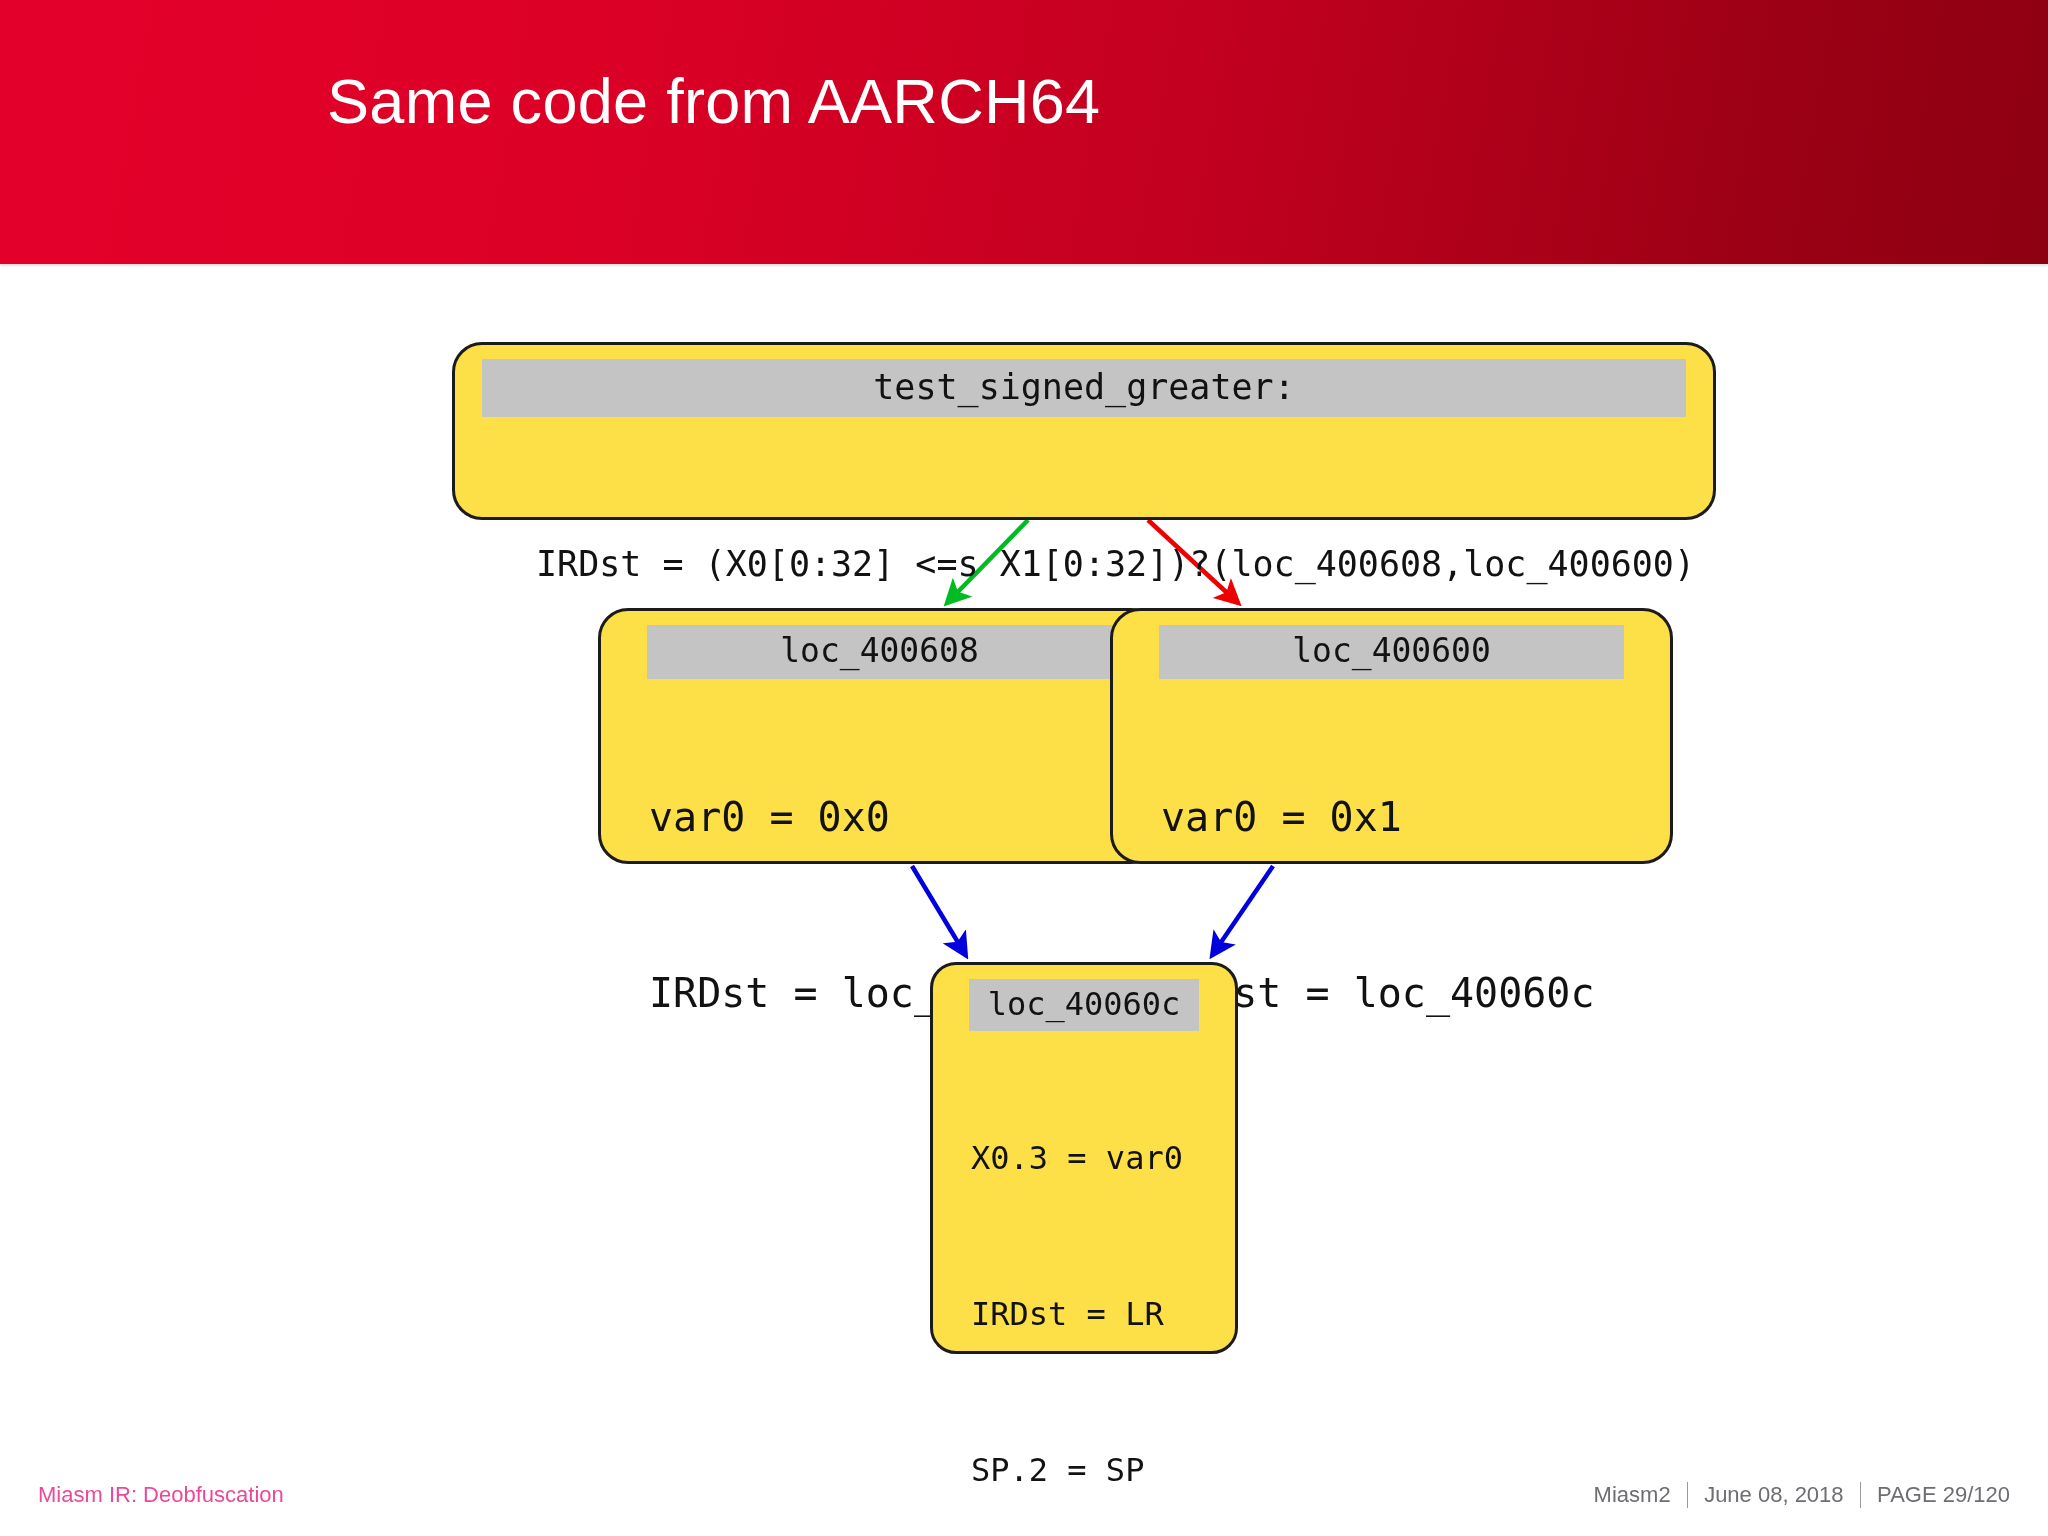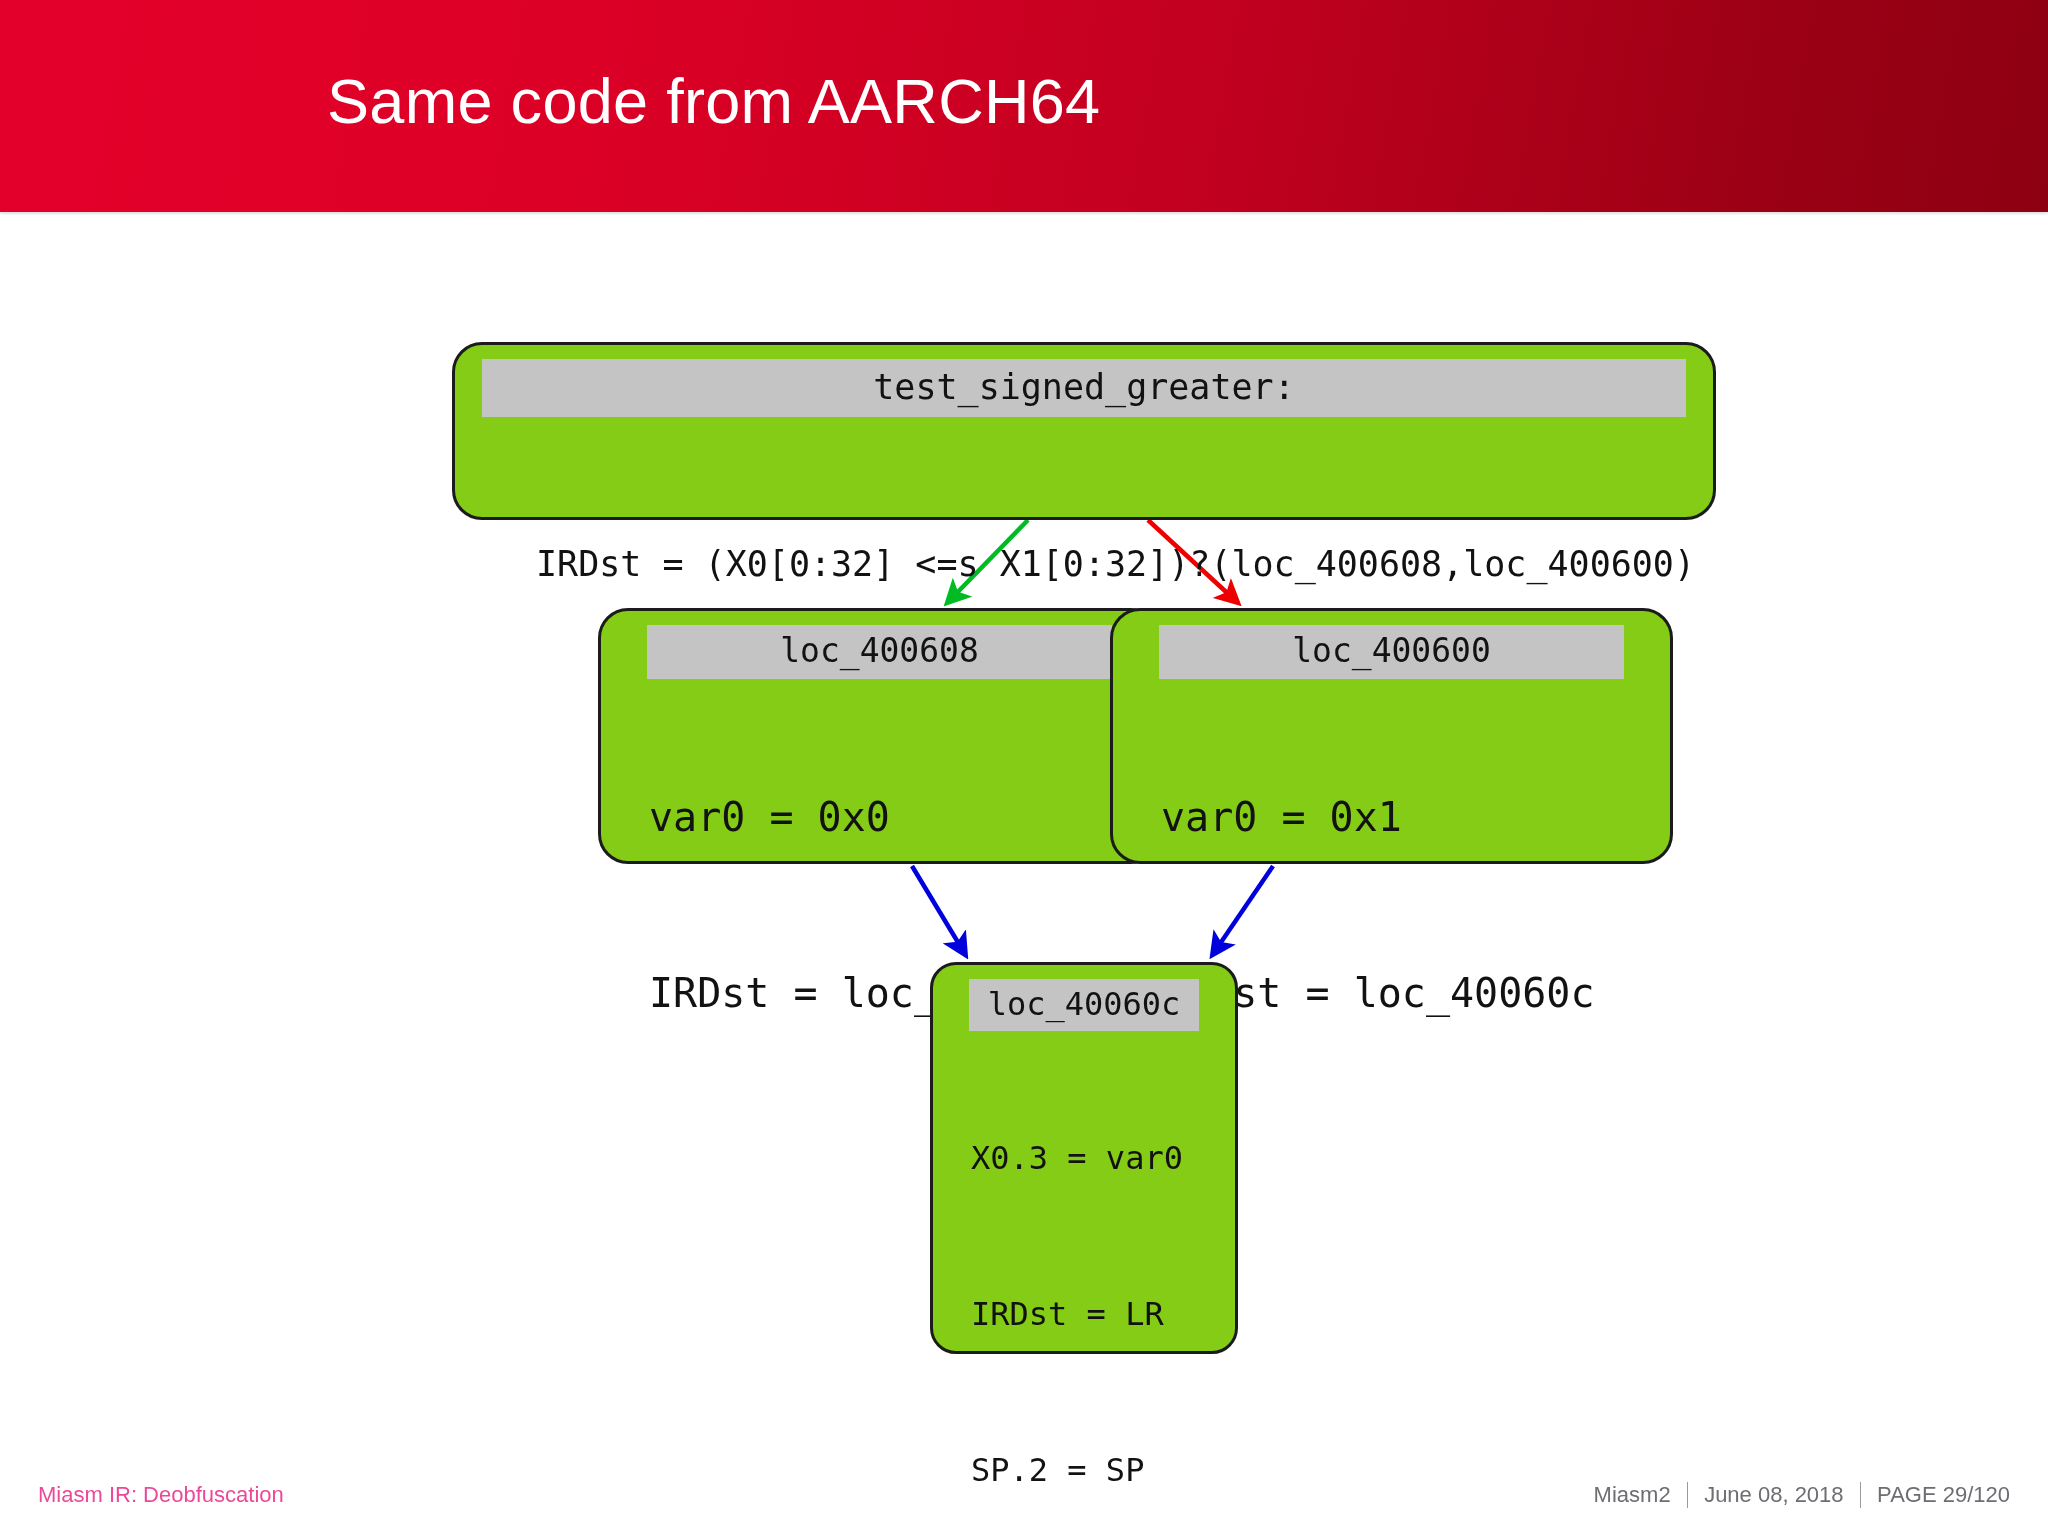--- a/index.html
+++ b/index.html
@@ -14,21 +14,21 @@
     overflow: hidden;
     position: relative;
   }
 
   
   #slide-header {
     position: absolute;
     left: 0;
     top: 0;
     width: 2048px;
-    height: 212px;
+    height: 264px;
     background: linear-gradient(100deg, #e4002b 0%, #dd0026 28%, #c30020 58%, #9d0015 85%, #8d0012 100%);
     box-shadow: 0 2px 2px rgba(0,0,0,0.12);
   }
   #slide-title {
     position: absolute;
     left: 327px;
     top: 58px;
     font-size: 63px;
     line-height: 86px;
     color: #ffffff;
@@ -49,21 +49,21 @@
     position: absolute;
     left: 0;
     top: 0;
     width: 2048px;
     height: 1260px;
   }
 
   .cfg-node {
     position: absolute;
     box-sizing: border-box;
-    background: #84cc16;
+    background: #fde047;
     border: 3px solid #1b1b1b;
     border-radius: 30px;
     padding: 14px 18px 18px 18px;
   }
   .node-title {
     background: #c4c4c4;
     color: #121212;
     font-family: "DejaVu Sans Mono", "Liberation Mono", monospace;
     text-align: center;
     white-space: pre;

